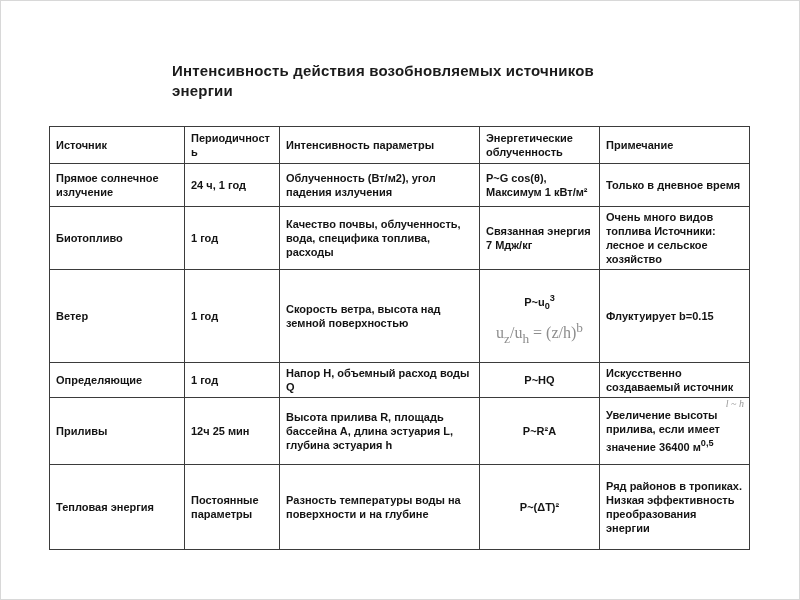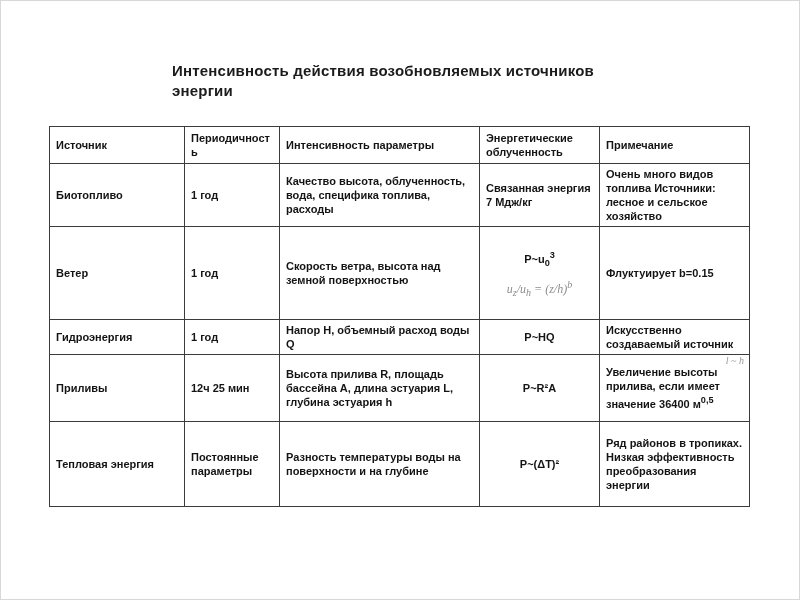--- a/index.html
+++ b/index.html
@@ -54,23 +54,22 @@
     overflow-wrap: anywhere;
   }
   td.c-per { text-align: center; }
   td.c-en.centered { text-align: center; }
   td.c-en.top { vertical-align: top; padding-top: 21px; }
   td.c-note { position: relative; }
   .faint-formula {
     margin-top: 8px;
     color: #8d8d8d;
     font-family: "Liberation Serif", serif;
-    font-style: italic;
     font-weight: normal;
-    font-size: 12px;
+    font-size: 16px;
     text-align: center;
   }
   .note-faint {
     position: absolute;
     top: -1px;
     right: 5px;
     color: #9a9a9a;
     font-family: "Liberation Serif", serif;
     font-style: italic;
     font-weight: normal;
@@ -94,36 +93,43 @@
     <thead>
       <tr>
           <th>Источник</th>
           <th>Периодичность</th>
           <th>Интенсивность параметры</th>
           <th>Энергетические облученность</th>
           <th>Примечание</th>
         </tr>
     </thead>
     <tbody>
+        <tr style="height: 43px;">
+          <td class="c-src">Прямое солнечное излучение</td>
+          <td class="c-per">24 ч, 1 год</td>
+          <td class="c-par">Облученность (Вт/м2), угол падения излучения</td>
+          <td class="c-en">P~G cos(θ), Максимум 1 кВт/м²</td>
+          <td class="c-note">Только в дневное время</td>
+        </tr>
         <tr style="height: 63px;">
           <td class="c-src">Биотопливо</td>
           <td class="c-per">1 год</td>
-          <td class="c-par">Качество высота, облученность, вода, специфика топлива, расходы</td>
+          <td class="c-par">Качество почвы, облученность, вода, специфика топлива, расходы</td>
           <td class="c-en">Связанная энергия 7 Мдж/кг</td>
           <td class="c-note">Очень много видов топлива Источники: лесное и сельское хозяйство</td>
         </tr>
         <tr style="height: 93px;">
           <td class="c-src">Ветер</td>
           <td class="c-per">1 год</td>
           <td class="c-par">Скорость ветра, высота над земной поверхностью</td>
           <td class="c-en centered top">P~u<sub>0</sub><sup>3</sup><div class="faint-formula">u<sub>z</sub>/u<sub>h</sub> = (z/h)<sup>b</sup></div></td>
           <td class="c-note">Флуктуирует  b=0.15</td>
         </tr>
         <tr style="height: 33px;">
-          <td class="c-src">Гидроэнергия</td>
+          <td class="c-src">Определяющие</td>
           <td class="c-per">1 год</td>
           <td class="c-par">Напор H, объемный расход воды Q</td>
           <td class="c-en centered">P~HQ</td>
           <td class="c-note">Искусственно создаваемый источник</td>
         </tr>
         <tr style="height: 67px;">
           <td class="c-src">Приливы</td>
           <td class="c-per">12ч 25 мин</td>
           <td class="c-par">Высота прилива R, площадь бассейна A, длина эстуария L, глубина эстуария h</td>
           <td class="c-en centered">P~R²A</td>

